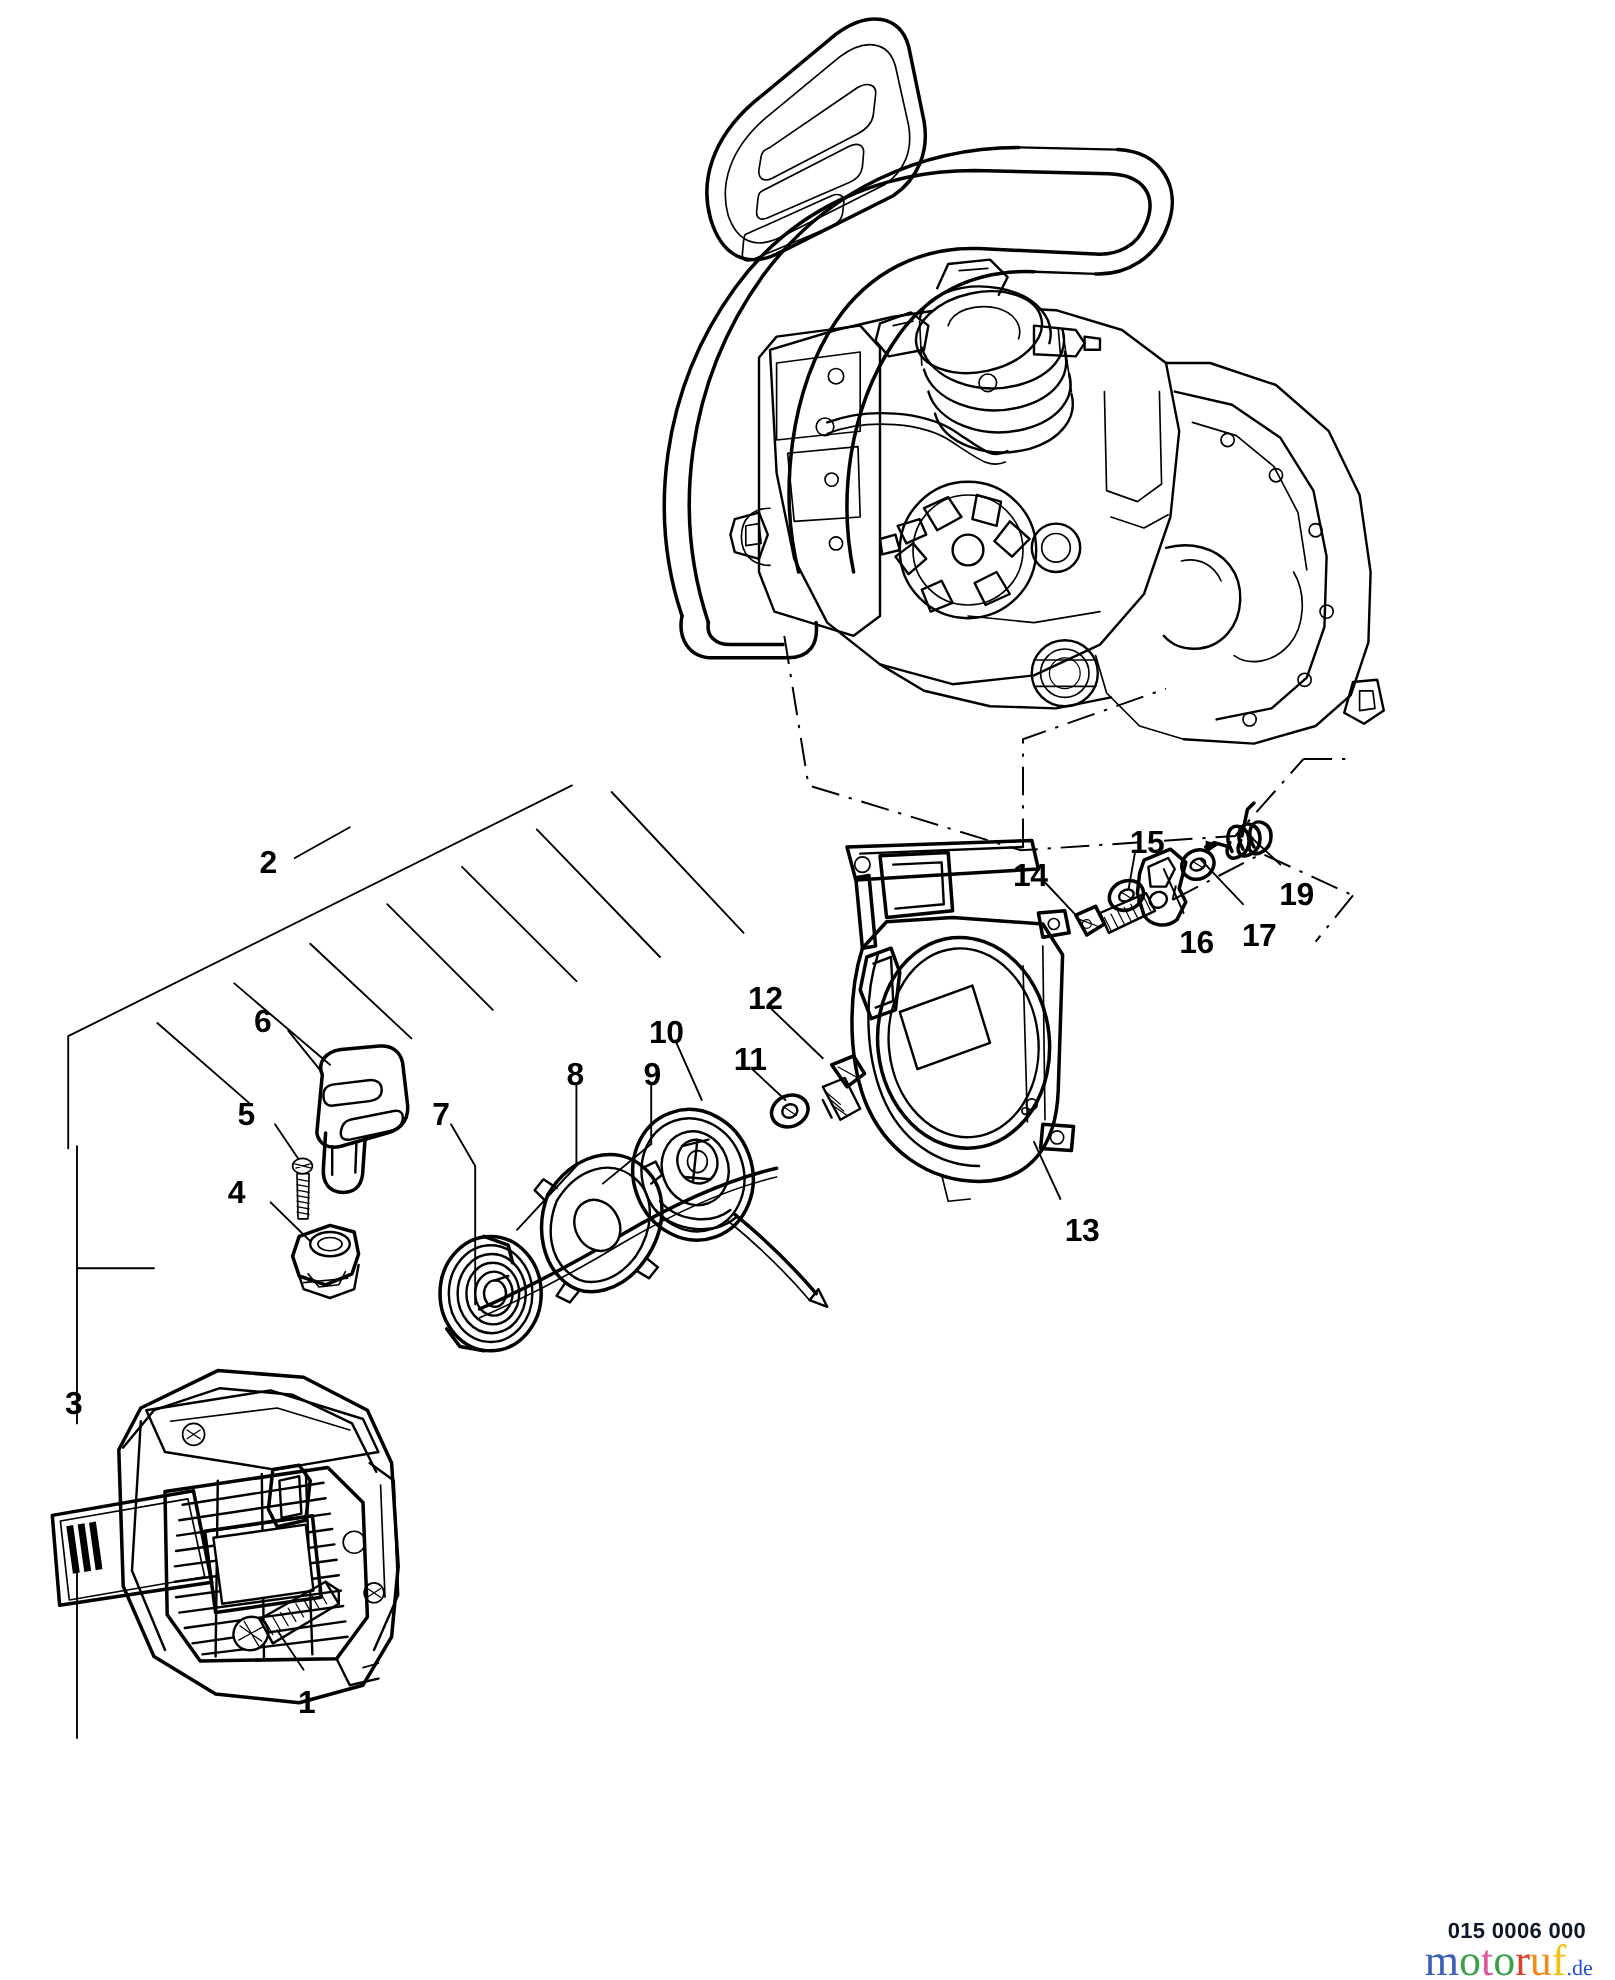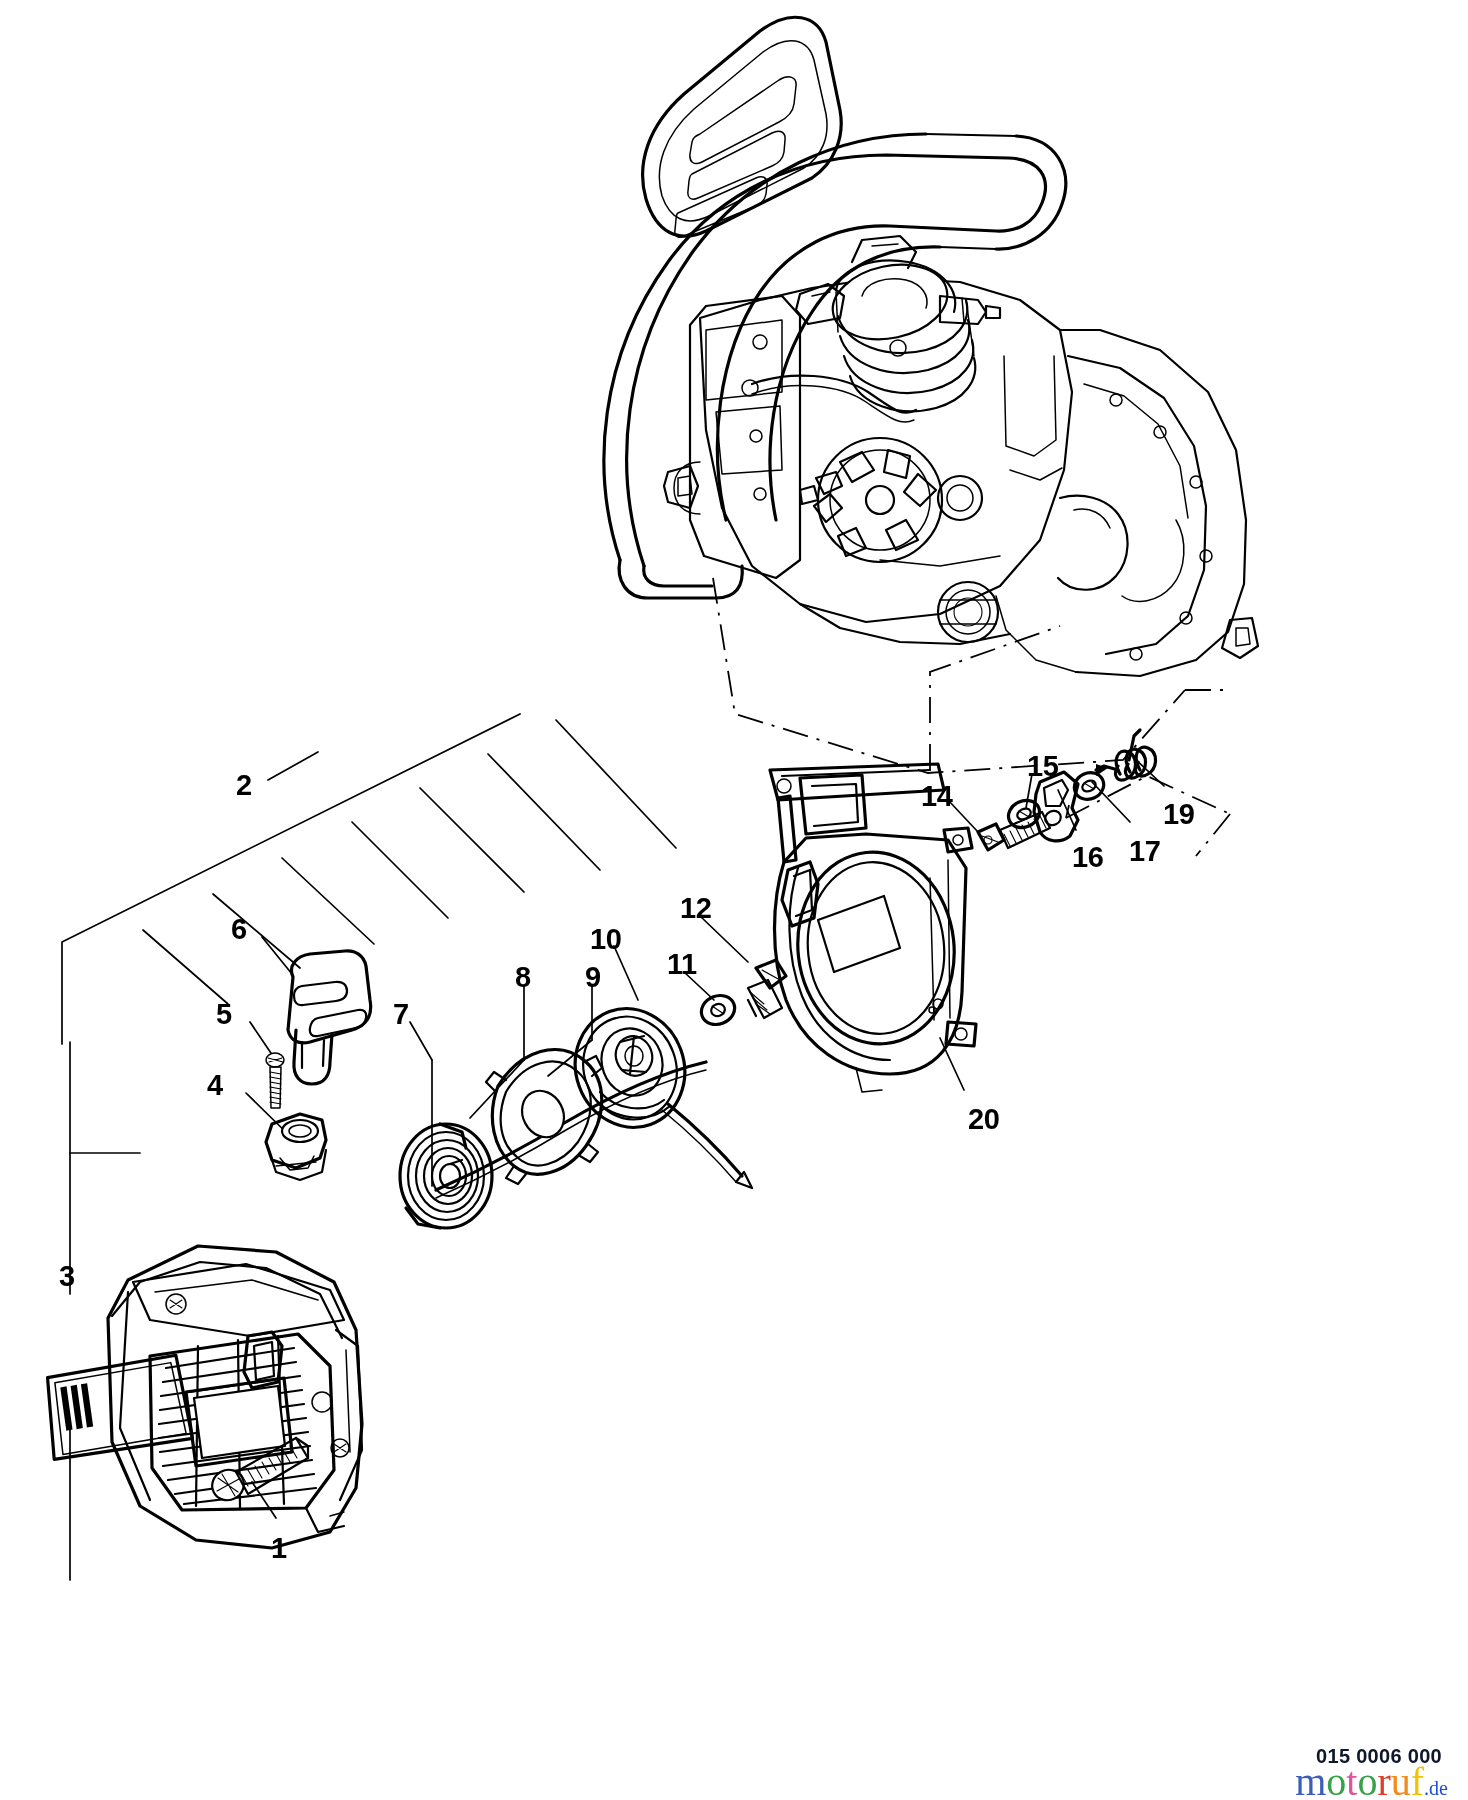--- a/index.html
+++ b/index.html
@@ -480,21 +480,21 @@
   <div class="callout" style="left:59px;   top:1262px;">3</div>
   <div class="callout" style="left:207px;  top:1071px;">4</div>
   <div class="callout" style="left:216px;  top:1000px;">5</div>
   <div class="callout" style="left:231px;  top:915px;">6</div>
   <div class="callout" style="left:393px;  top:1000px;">7</div>
   <div class="callout" style="left:515px;  top:963px;">8</div>
   <div class="callout" style="left:585px;  top:963px;">9</div>
   <div class="callout" style="left:590px;  top:925px;">10</div>
   <div class="callout" style="left:667px;  top:950px;">11</div>
   <div class="callout" style="left:680px;  top:894px;">12</div>
-  <div class="callout" style="left:968px;  top:1105px;">20</div>
+  <div class="callout" style="left:968px;  top:1105px;">13</div>
   <div class="callout" style="left:921px;  top:782px;">14</div>
   <div class="callout" style="left:1027px; top:752px;">15</div>
   <div class="callout" style="left:1072px; top:843px;">16</div>
   <div class="callout" style="left:1129px; top:837px;text-align:right;">17</div>
   <div class="callout" style="left:1163px; top:800px;">19</div>
 
   <div id="partnumber">015 0006 000</div>
 
   <div id="brandmark">
     <span style="color: rgb(59, 95, 181);">m</span><span style="color: rgb(58, 160, 73);">o</span><span style="color: rgb(224, 85, 154);">t</span><span style="color: rgb(58, 160, 73);">o</span><span style="color: rgb(217, 64, 42);">r</span><span style="color: rgb(239, 140, 28);">u</span><span style="color: rgb(242, 193, 12);">f</span><span class="suffix">.de</span>

